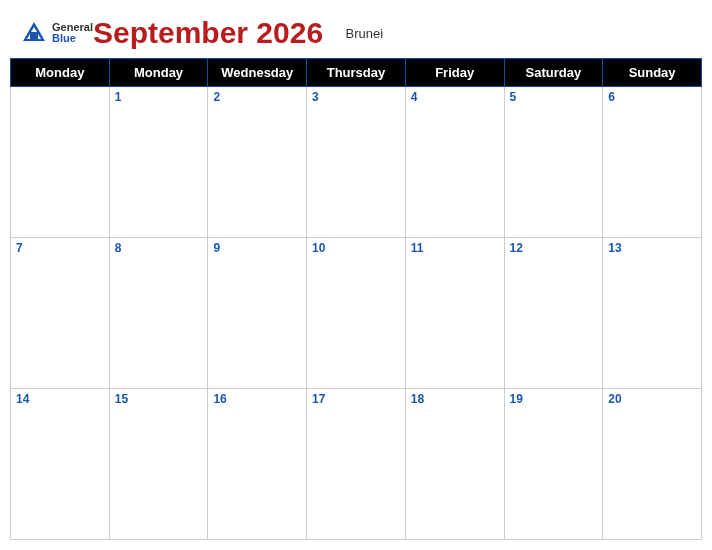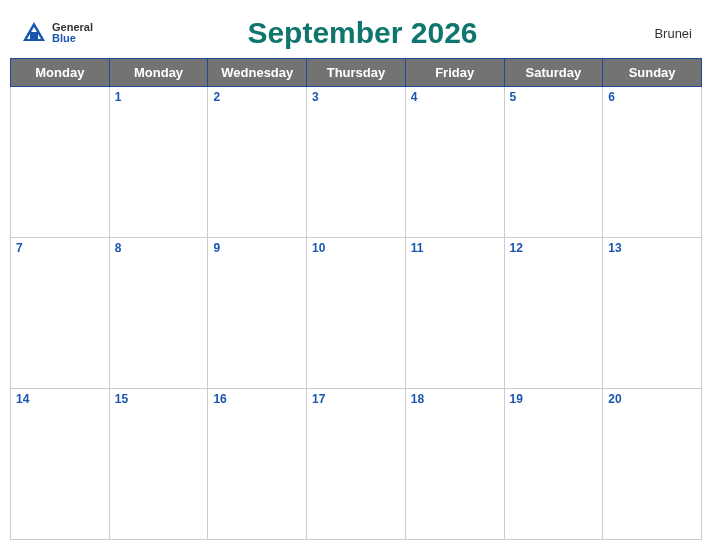--- a/index.html
+++ b/index.html
@@ -10,21 +10,20 @@
       height: 550px;
       display: flex;
       flex-direction: column;
       align-items: center;
       padding: 10px;
     }
     .header-top {
       width: 100%;
       display: flex;
       align-items: center;
-      justify-content: space-between;
       padding: 6px 10px 2px 10px;
     }
     .logo {
       display: flex;
       align-items: center;
       gap: 4px;
     }
     .logo-text {
       display: flex;
       flex-direction: column;
@@ -40,37 +39,37 @@
       font-weight: bold;
       color: #1a56b0;
     }
     .logo-icon {
       width: 28px;
       height: 28px;
     }
     .calendar-title {
       font-size: 30px;
       font-weight: bold;
-      color: #0f766e;
+      color: #b91c1c;
       text-align: center;
     }
     .country-label {
       font-size: 13px;
       color: #333;
       text-align: right;
       min-width: 60px;
     }
     .calendar-table {
       width: 100%;
       border-collapse: collapse;
       margin-top: 6px;
       flex: 1;
     }
     .calendar-table thead tr th {
-      background-color: #737373;
+      background-color: #000000;
       color: #fff;
       font-size: 13px;
       font-weight: bold;
       padding: 6px 4px;
       text-align: center;
       border: 1px solid #1a4a9a;
     }
     .calendar-table tbody tr td {
       border: 1px solid #ccc;
       vertical-align: top;

